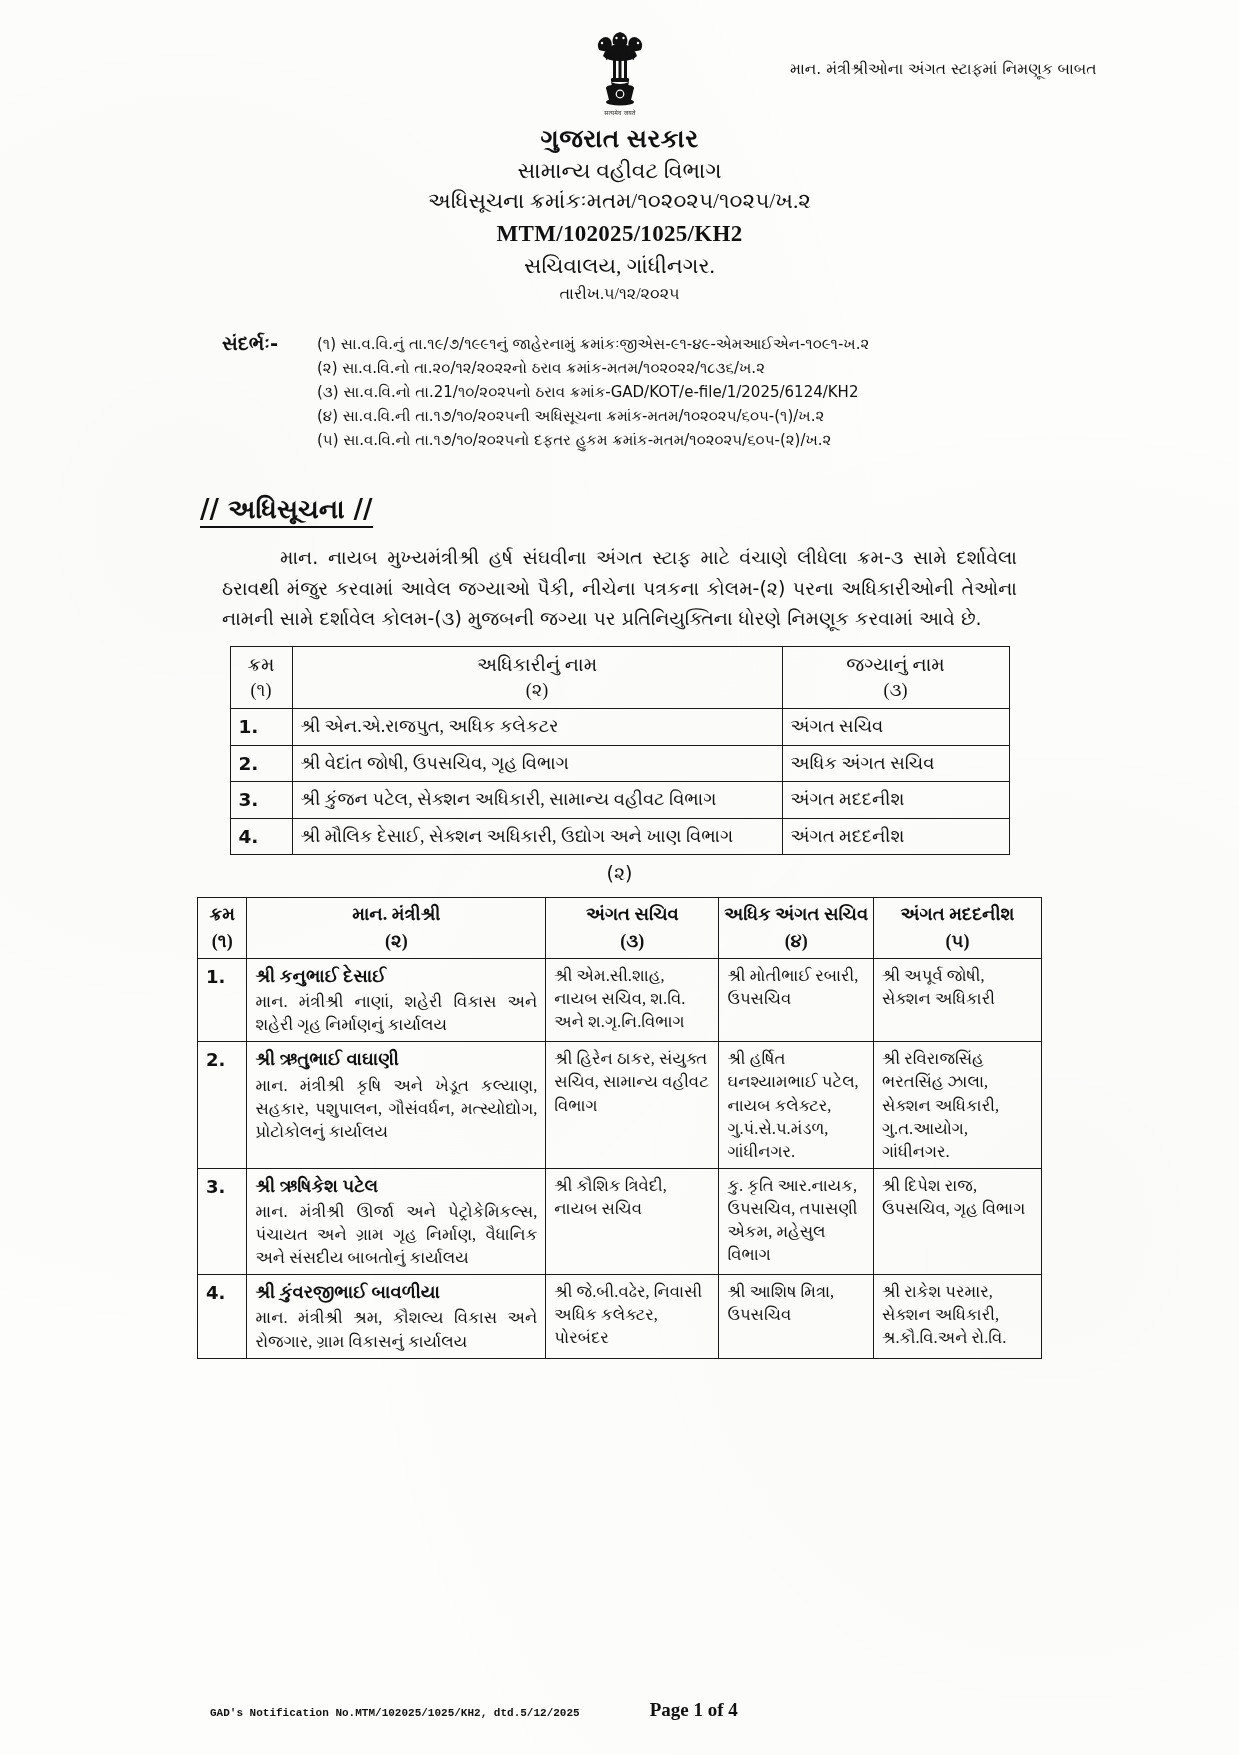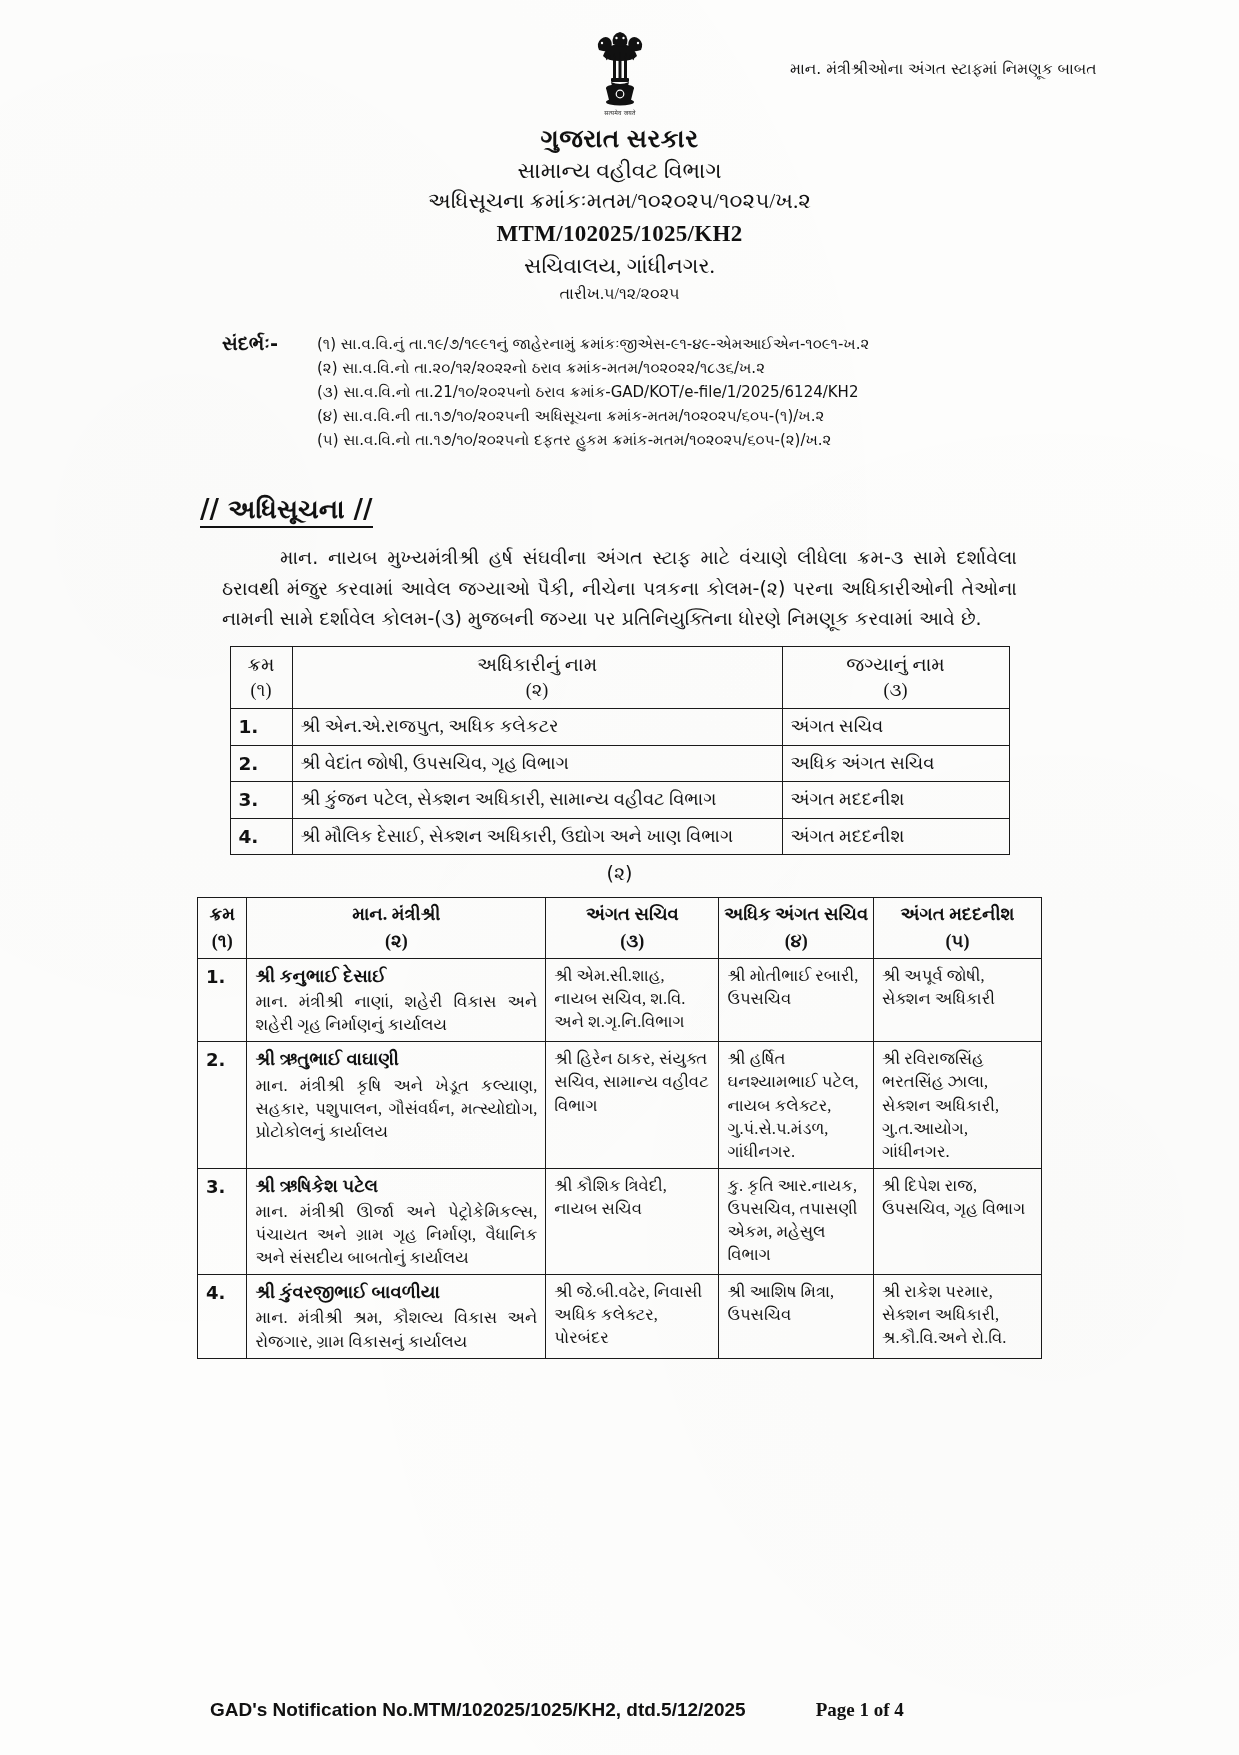--- a/index.html
+++ b/index.html
@@ -177,23 +177,23 @@
     left: 0;
     right: 0;
     bottom: 34px;
     padding: 0 210px 0 210px;
     display: flex;
     align-items: baseline;
     justify-content: flex-start;
     gap: 70px;
   }
   .footer-left {
-    font-size: 19px;
-    font-weight: bold;
-    font-family: Liberation Sans, sans-serif;
+    font-size: 11px;
+    font-weight: bold;
+    font-family: Liberation Mono, monospace;
   }
   .footer-page {
     font-size: 19px;
     font-weight: bold;
     font-family: "Liberation Serif", serif;
   }
 </style>
 </head>
 <body>
 

